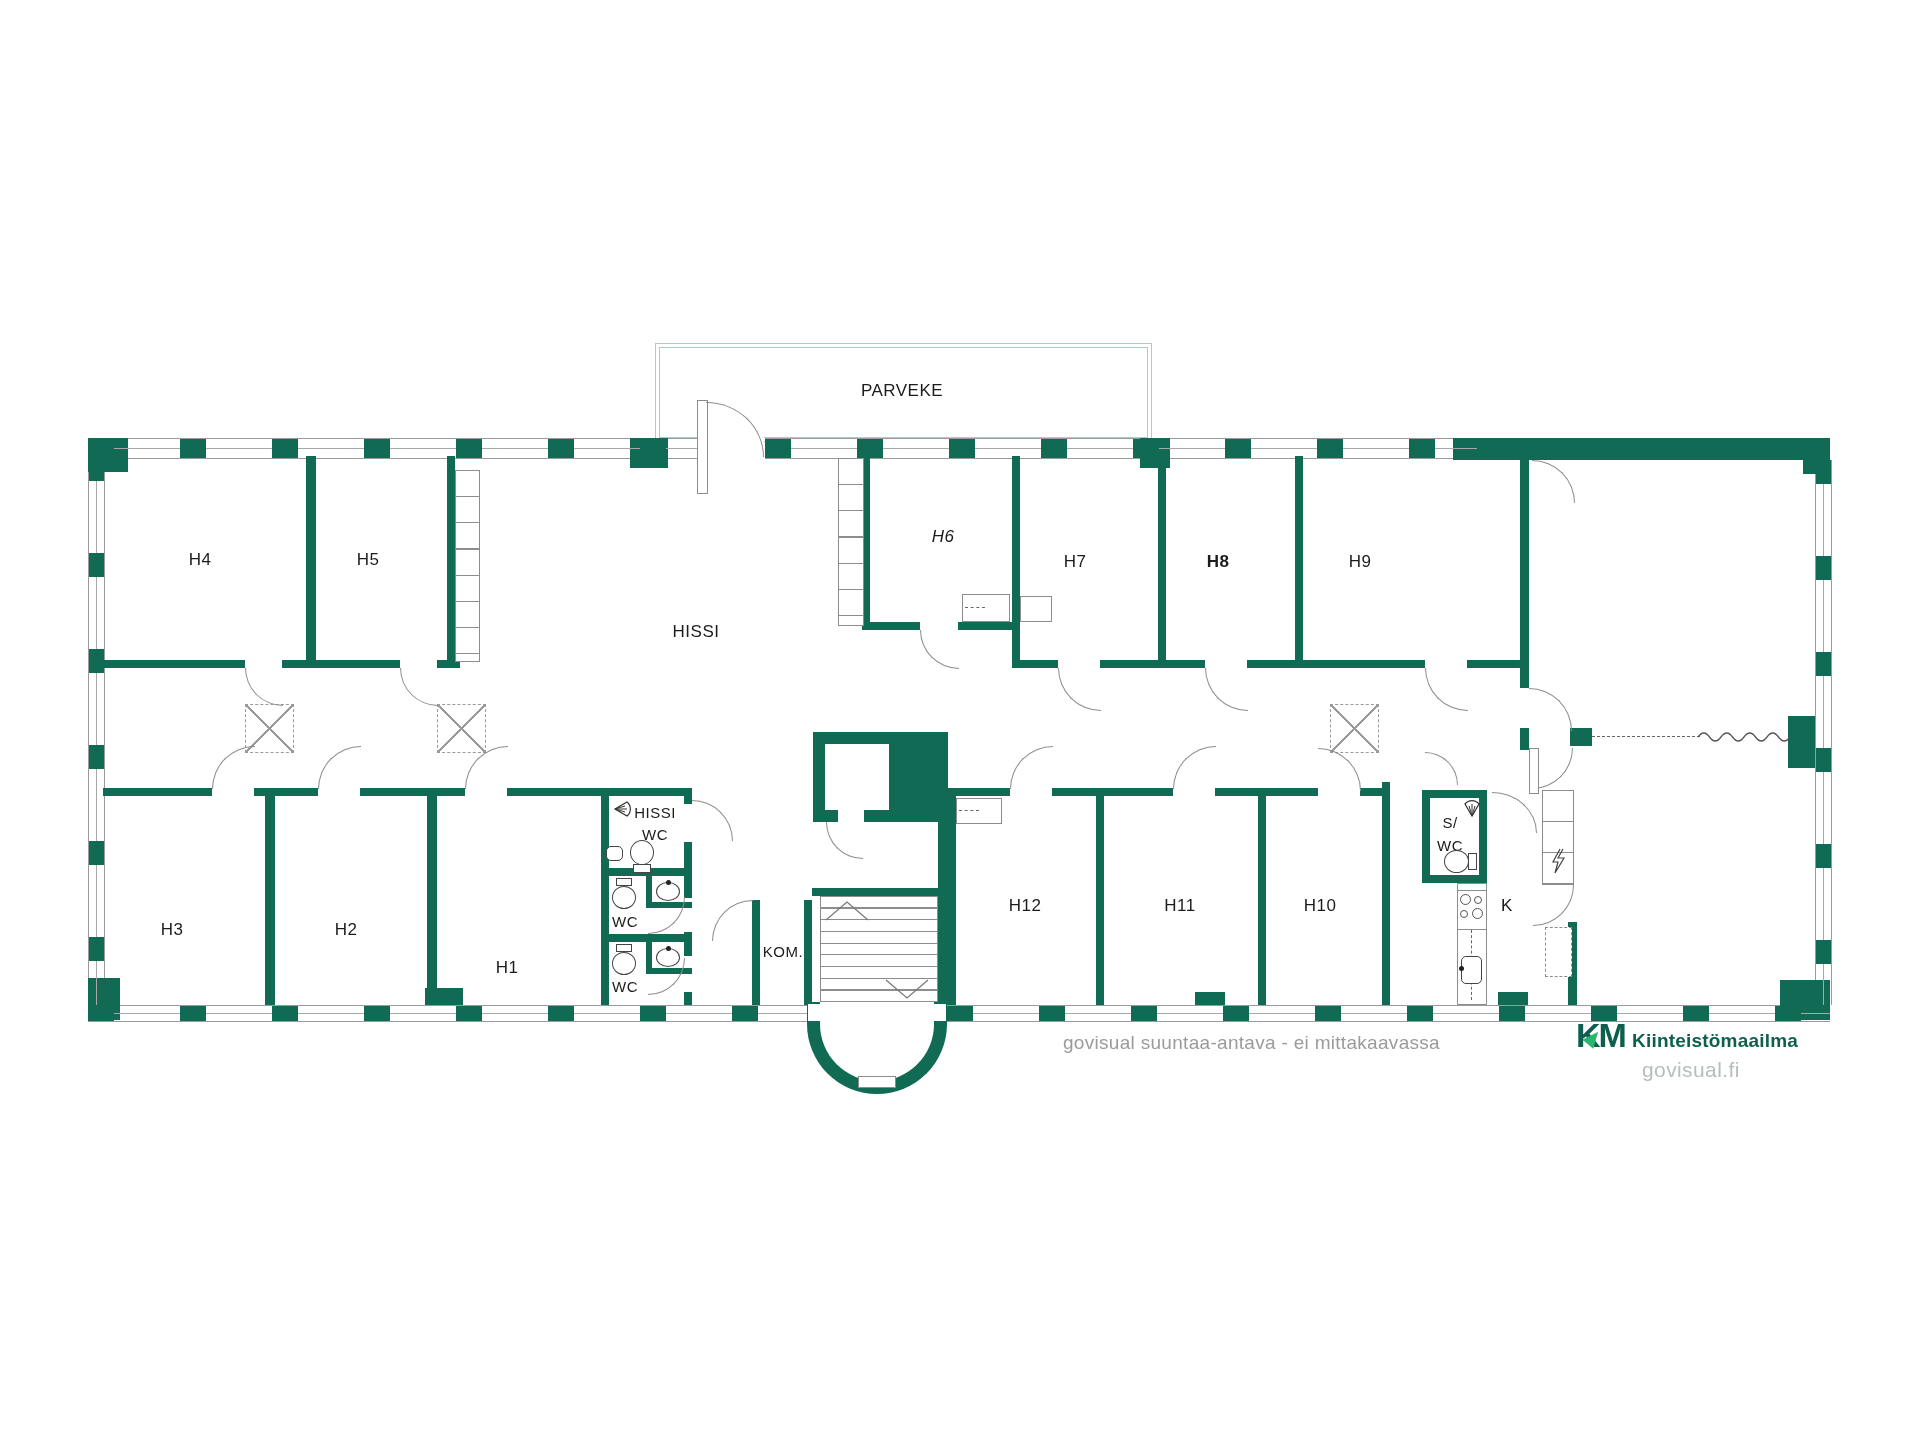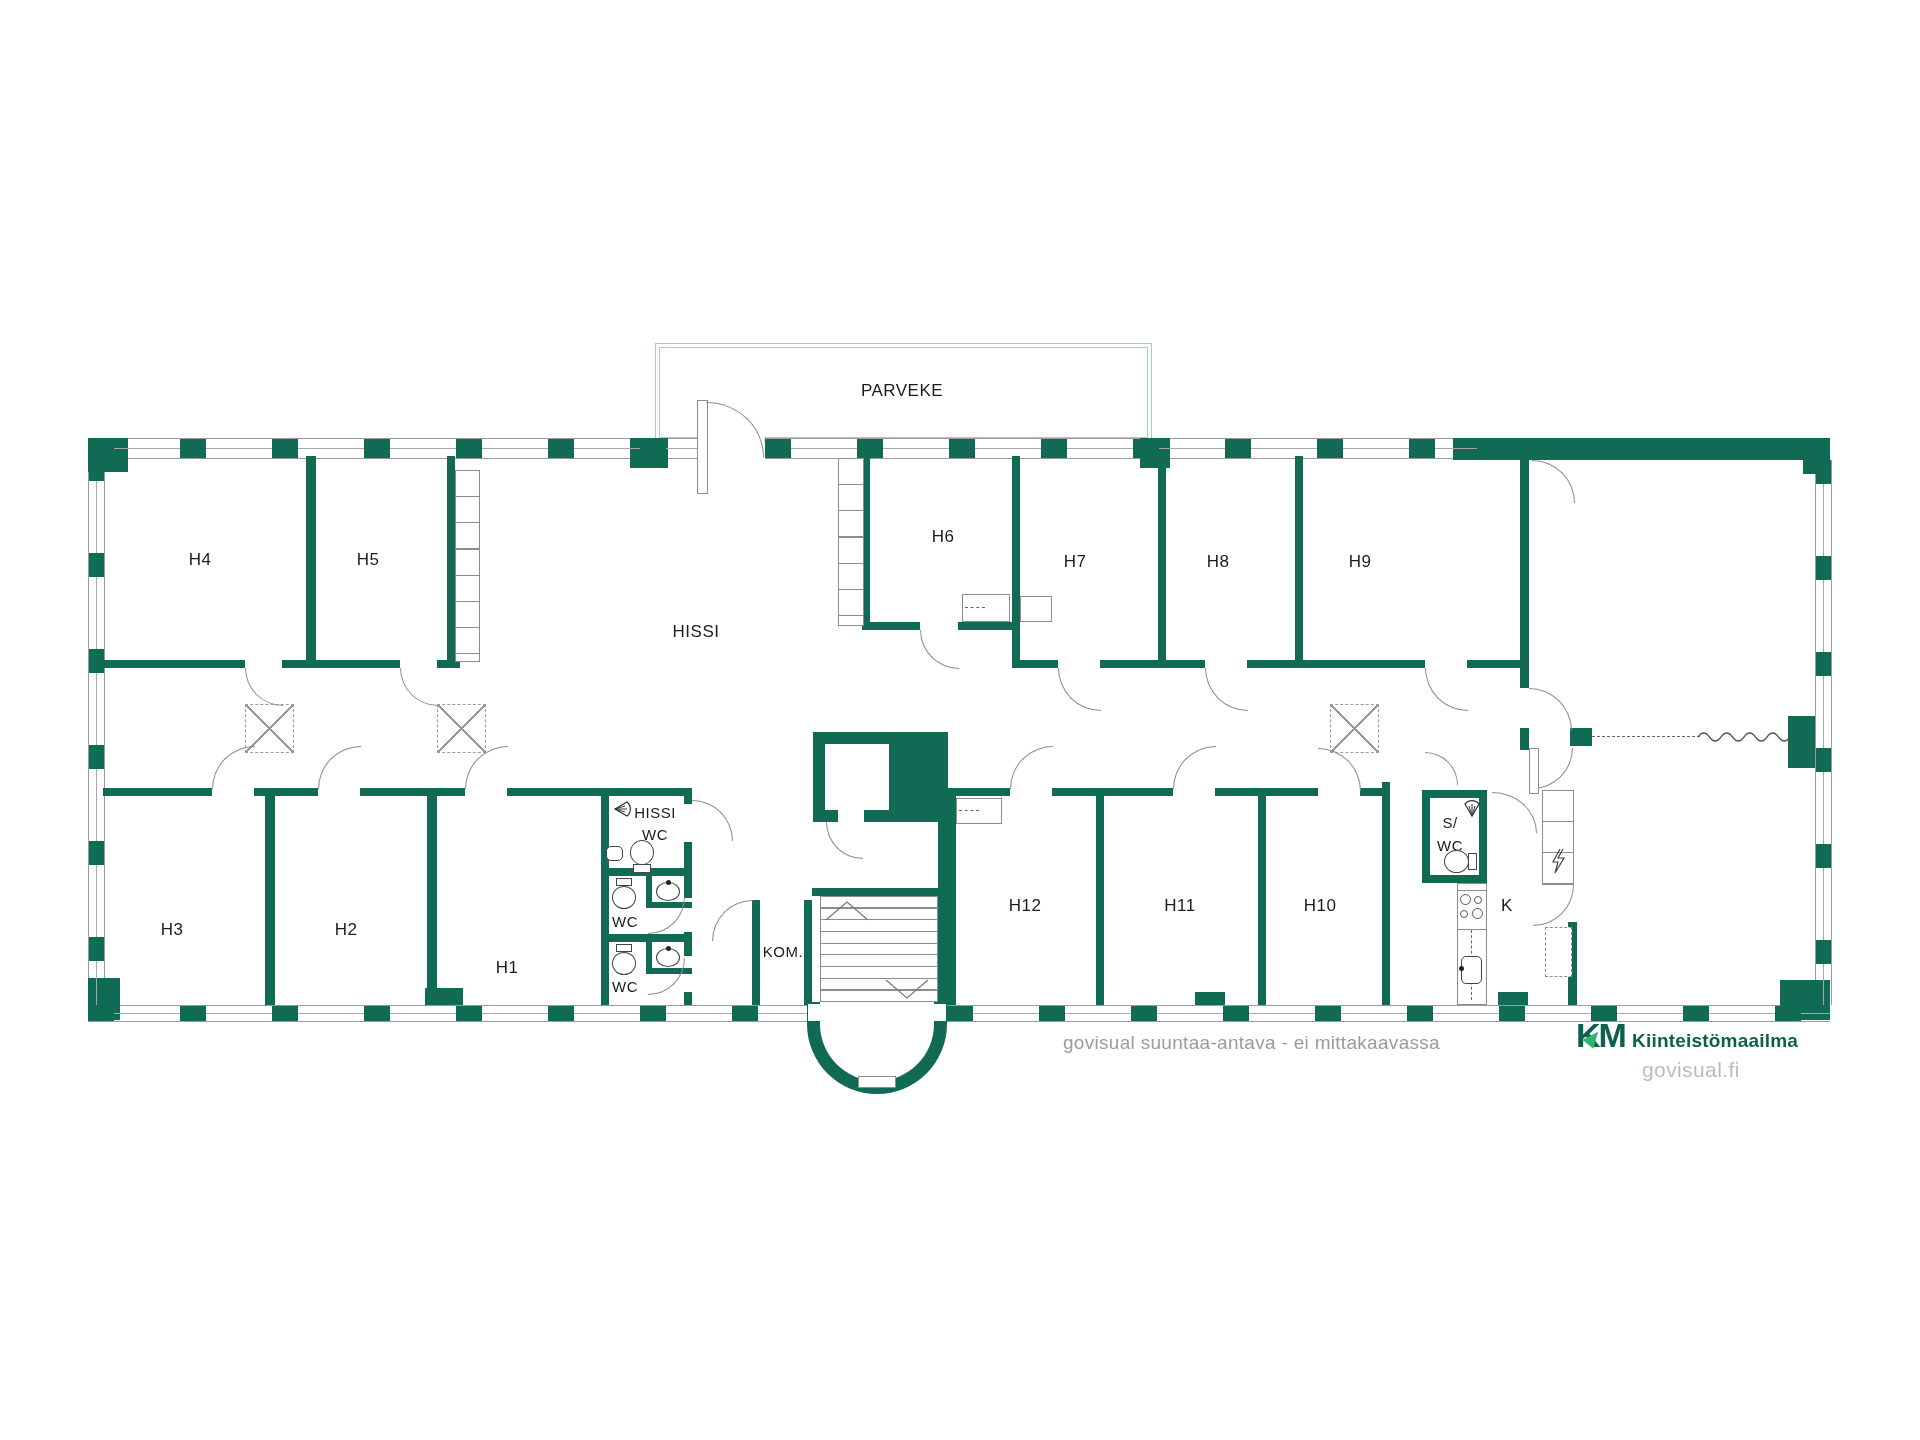--- a/index.html
+++ b/index.html
@@ -100,33 +100,33 @@
 
   <div class="shelf" style="left:838px;top:458px;width:26px;height:168px;"></div>
   <div class="w" style="left:862px;top:456px;width:8px;height:174px;"></div>
   <div class="w" style="left:862px;top:622px;width:58px;height:8px;"></div>
   <div class="w" style="left:958px;top:622px;width:54px;height:8px;"></div>
   <div class="w" style="left:1012px;top:456px;width:8px;height:212px;"></div>
   <div class="arc q3" style="left:920px;top:630px;width:38px;height:38px;"></div>
   <div class="cab" style="left:962px;top:594px;width:48px;height:28px;"></div>
   <div class="dash" style="left:965px;top:607px;width:20px;"></div>
   <div class="cab" style="left:1020px;top:596px;width:32px;height:26px;"></div>
-  <div class="lbl" style="left:943px;top:537px;">H6</div>
+  <div class="lbl" style="left:943px;top:537px;font-style:italic;">H6</div>
 
   <div class="w" style="left:1020px;top:660px;width:38px;height:8px;"></div>
   <div class="w" style="left:1100px;top:660px;width:105px;height:8px;"></div>
   <div class="w" style="left:1247px;top:660px;width:178px;height:8px;"></div>
   <div class="w" style="left:1467px;top:660px;width:53px;height:8px;"></div>
   <div class="w" style="left:1158px;top:456px;width:8px;height:212px;"></div>
   <div class="w" style="left:1295px;top:456px;width:8px;height:212px;"></div>
   <div class="arc q3" style="left:1058px;top:668px;width:42px;height:42px;"></div>
   <div class="arc q3" style="left:1205px;top:668px;width:42px;height:42px;"></div>
   <div class="arc q3" style="left:1425px;top:668px;width:42px;height:42px;"></div>
   <div class="lbl" style="left:1075px;top:562px;">H7</div>
-  <div class="lbl" style="left:1218px;top:562px;">H8</div>
+  <div class="lbl" style="left:1218px;top:562px;font-weight:bold;">H8</div>
   <div class="lbl" style="left:1360px;top:562px;">H9</div>
 
   <div class="lbl" style="left:696px;top:632px;">HISSI</div>
 
   <div class="xbox" style="left:245px;top:704px;width:47px;height:47px;"></div>
   <div class="xbox" style="left:437px;top:704px;width:47px;height:47px;"></div>
   <div class="xbox" style="left:1330px;top:704px;width:47px;height:47px;"></div>
 
   <div class="w" style="left:1520px;top:456px;width:9px;height:232px;"></div>
   <div class="w" style="left:1520px;top:728px;width:9px;height:22px;"></div>

